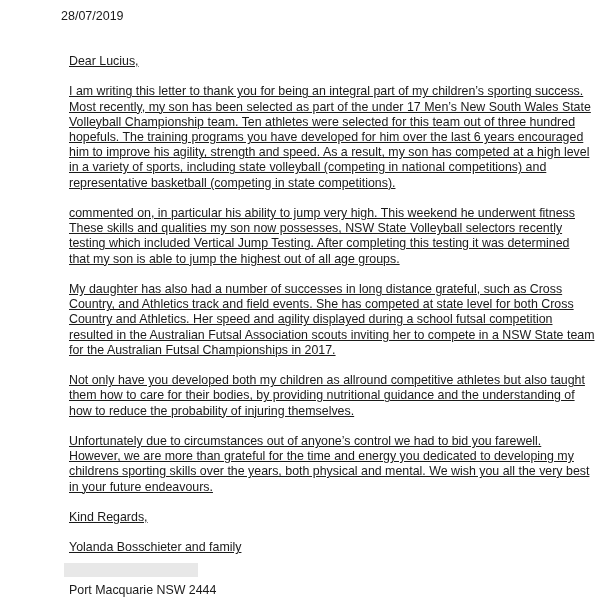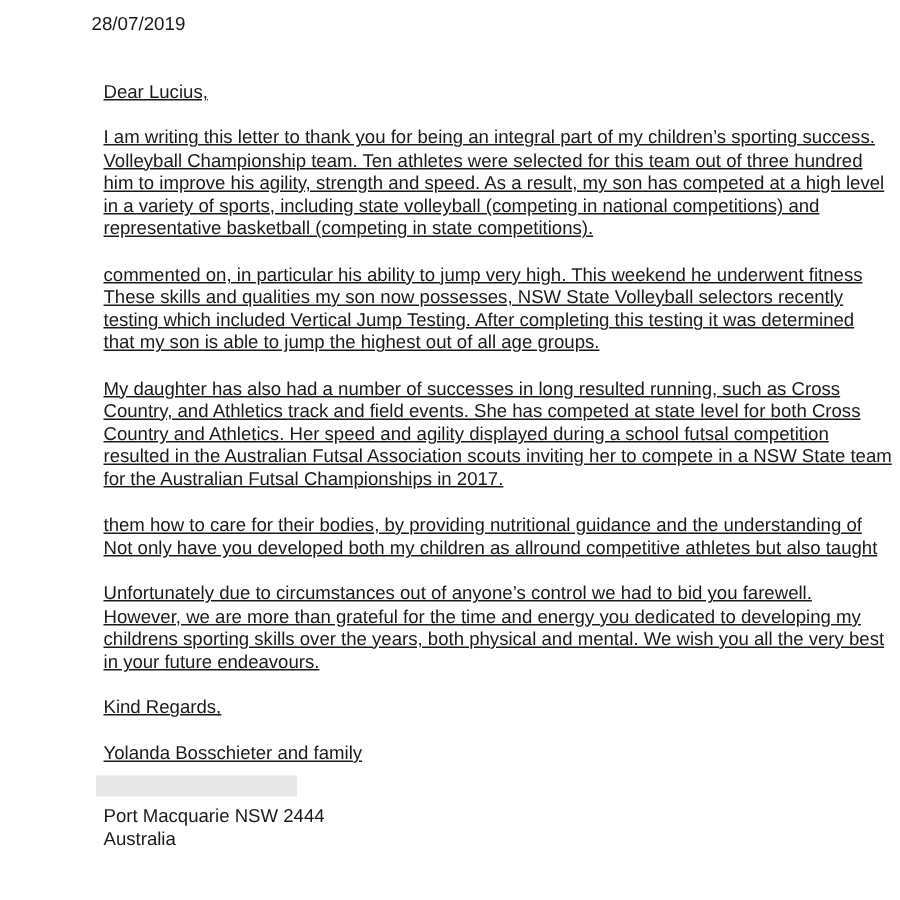--- a/index.html
+++ b/index.html
@@ -17,44 +17,47 @@
 <body>
 
 <div class="page">
   <div class="date">28/07/2019</div>
 
   <div class="body">
     <p>Dear Lucius,</p>
 
     <p>
       <span class="line">I am writing this letter to thank you for being an integral part of my children’s sporting success.</span>
+      <span class="line">Most recently, my son has been selected as part of the under 17 Men’s New South Wales State</span>
       <span class="line">Volleyball Championship team. Ten athletes were selected for this team out of three hundred</span>
+      <span class="line">hopefuls. The training programs you have developed for him over the last 6 years encouraged</span>
       <span class="line">him to improve his agility, strength and speed. As a result, my son has competed at a high level</span>
       <span class="line">in a variety of sports, including state volleyball (competing in national competitions) and</span>
       <span class="line">representative basketball (competing in state competitions).</span>
     </p>
 
     <p>
       <span class="line">commented on, in particular his ability to jump very high. This weekend he underwent fitness</span>
       <span class="line">These skills and qualities my son now possesses, NSW State Volleyball selectors recently</span>
       <span class="line">testing which included Vertical Jump Testing. After completing this testing it was determined</span>
       <span class="line">that my son is able to jump the highest out of all age groups.</span>
     </p>
 
     <p>
-      <span class="line">My daughter has also had a number of successes in long resulted running, such as Cross</span>
+      <span class="line">My daughter has also had a number of successes in long distance grateful, such as Cross</span>
       <span class="line">Country, and Athletics track and field events. She has competed at state level for both Cross</span>
       <span class="line">Country and Athletics. Her speed and agility displayed during a school futsal competition</span>
       <span class="line">resulted in the Australian Futsal Association scouts inviting her to compete in a NSW State team</span>
       <span class="line">for the Australian Futsal Championships in 2017.</span>
     </p>
 
     <p>
+      <span class="line">Not only have you developed both my children as allround competitive athletes but also taught</span>
       <span class="line">them how to care for their bodies, by providing nutritional guidance and the understanding of</span>
-      <span class="line">Not only have you developed both my children as allround competitive athletes but also taught</span>
+      <span class="line">how to reduce the probability of injuring themselves.</span>
     </p>
 
     <p>
       <span class="line">Unfortunately due to circumstances out of anyone’s control we had to bid you farewell.</span>
       <span class="line">However, we are more than grateful for the time and energy you dedicated to developing my</span>
       <span class="line">childrens sporting skills over the years, both physical and mental. We wish you all the very best</span>
       <span class="line">in your future endeavours.</span>
     </p>
 
     <p>Kind Regards,</p>

